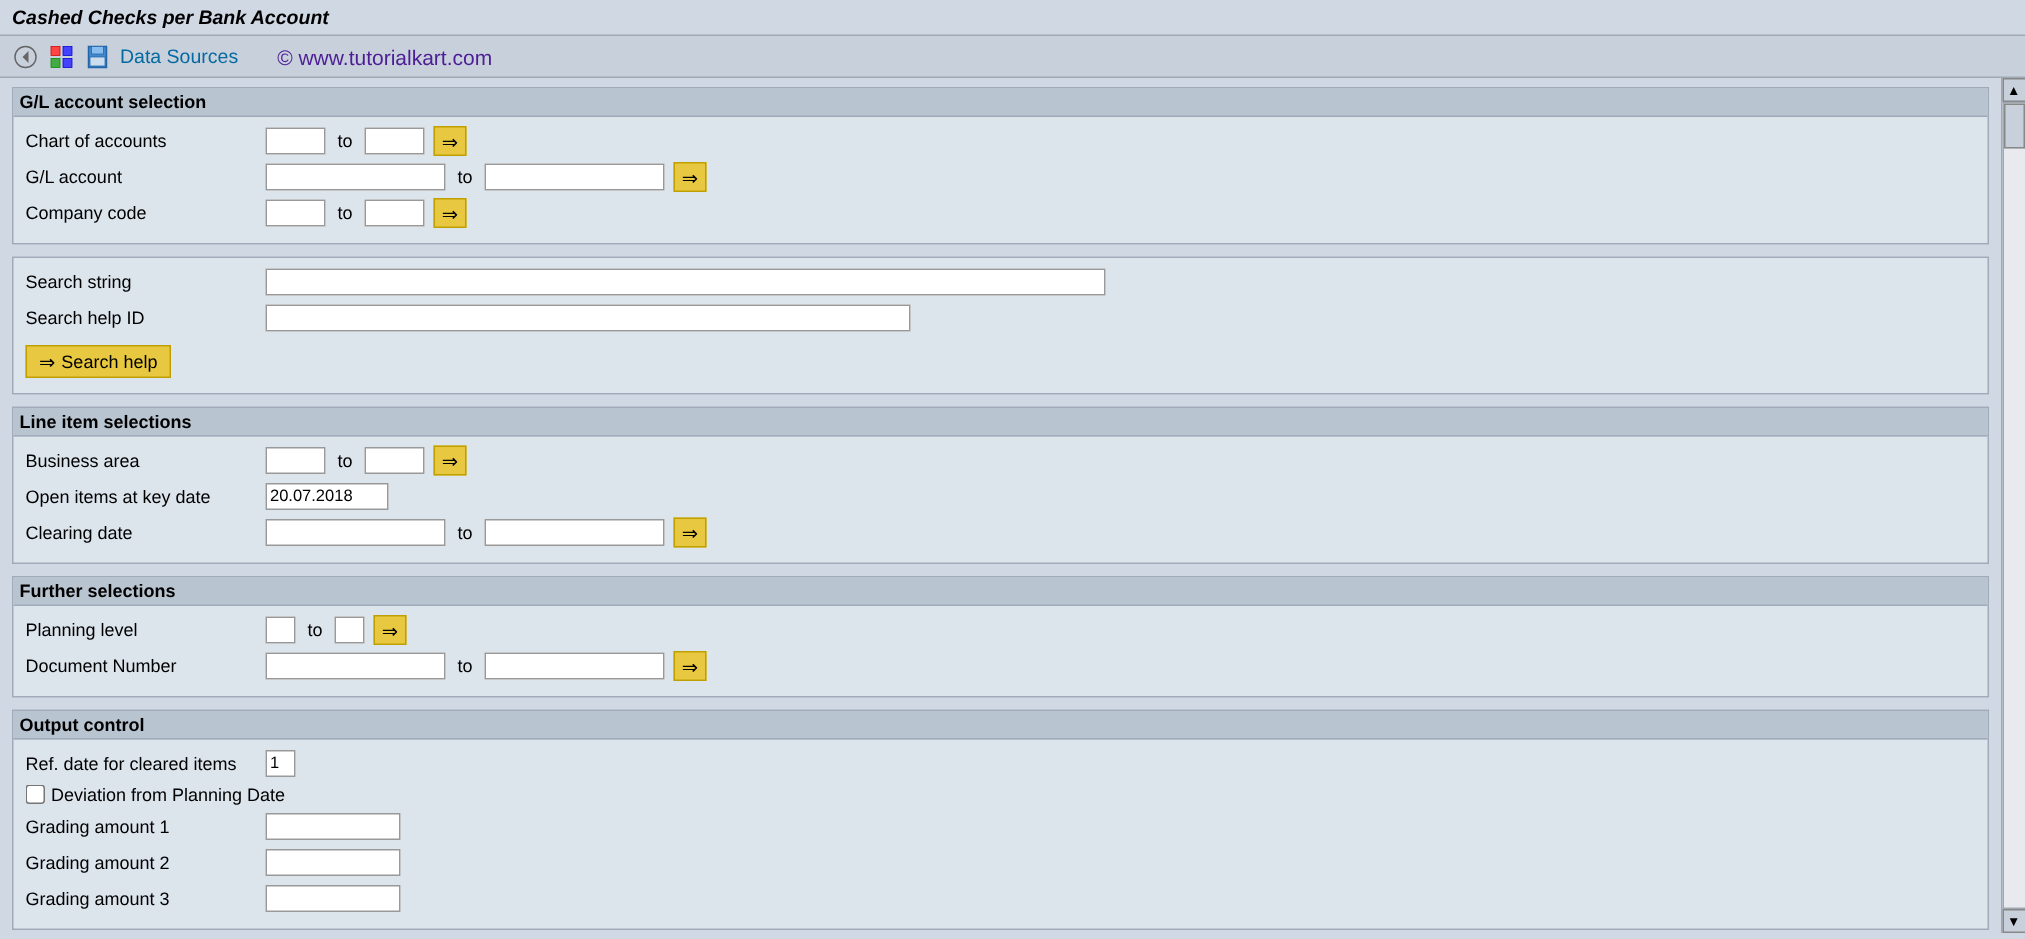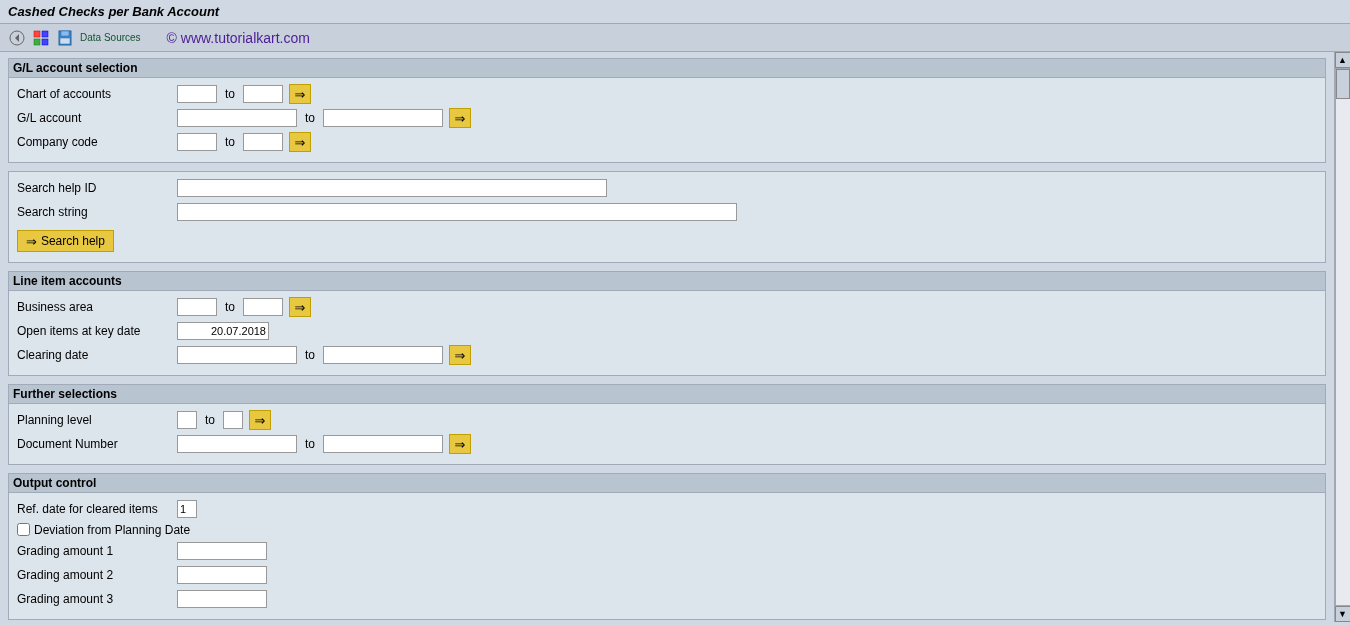--- a/index.html
+++ b/index.html
@@ -35,22 +35,22 @@
     .toolbar-icon {
       width: 18px;
       height: 18px;
       display: inline-flex;
       align-items: center;
       justify-content: center;
       cursor: pointer;
     }
 
     .toolbar-label {
-      font-size: 10px;
-      color: #14532d;
+      font-size: 13px;
+      color: #0369a1;
     }
 
     .watermark {
       color: #4c1d95;
       font-size: 14px;
       margin-left: 20px;
     }
 
     .main-content {
       display: flex;
@@ -181,22 +181,21 @@
       gap: 4px;
       margin-bottom: 4px;
     }
 
     .checkbox-input {
       width: 13px;
       height: 13px;
     }
 
     .date-input {
-      width: 92px;
-      text-align: right;
+      width: 82px;
     }
 
     
     .form-area::-webkit-scrollbar {
       width: 0px;
     }
   </style>
 </head>
 <body>
 
@@ -262,39 +261,39 @@
           <span class="to-label">to</span>
           <input type="text" class="form-input form-input-short" style="">
           <button class="arrow-btn">⇒</button>
         </div>
       </div>
     </div>
 
     <div class="section">
       <div class="section-body">
         <div class="form-row">
+          <span class="form-label">Search string</span>
+          <input type="text" class="form-input" style="width: 560px;">
+        </div>
+        <div class="form-row">
           <span class="form-label">Search help ID</span>
           <input type="text" class="form-input form-input-search-id" style="">
-        </div>
-        <div class="form-row">
-          <span class="form-label">Search string</span>
-          <input type="text" class="form-input" style="width: 560px;">
         </div>
         <div class="form-row">
           <button class="search-help-btn">
             <span style="font-size:13px;">⇒</span>
             <span>Search help</span>
           </button>
         </div>
       </div>
     </div>
 
     <div class="section">
       <div class="section-header">
-        <span>Line item accounts</span>
+        <span>Line item selections</span>
       </div>
       <div class="section-body">
 
         <div class="form-row">
           <span class="form-label">Business area</span>
           <input type="text" class="form-input form-input-short" style="">
           <span class="to-label">to</span>
           <input type="text" class="form-input form-input-short" style="">
           <button class="arrow-btn">⇒</button>
         </div>

